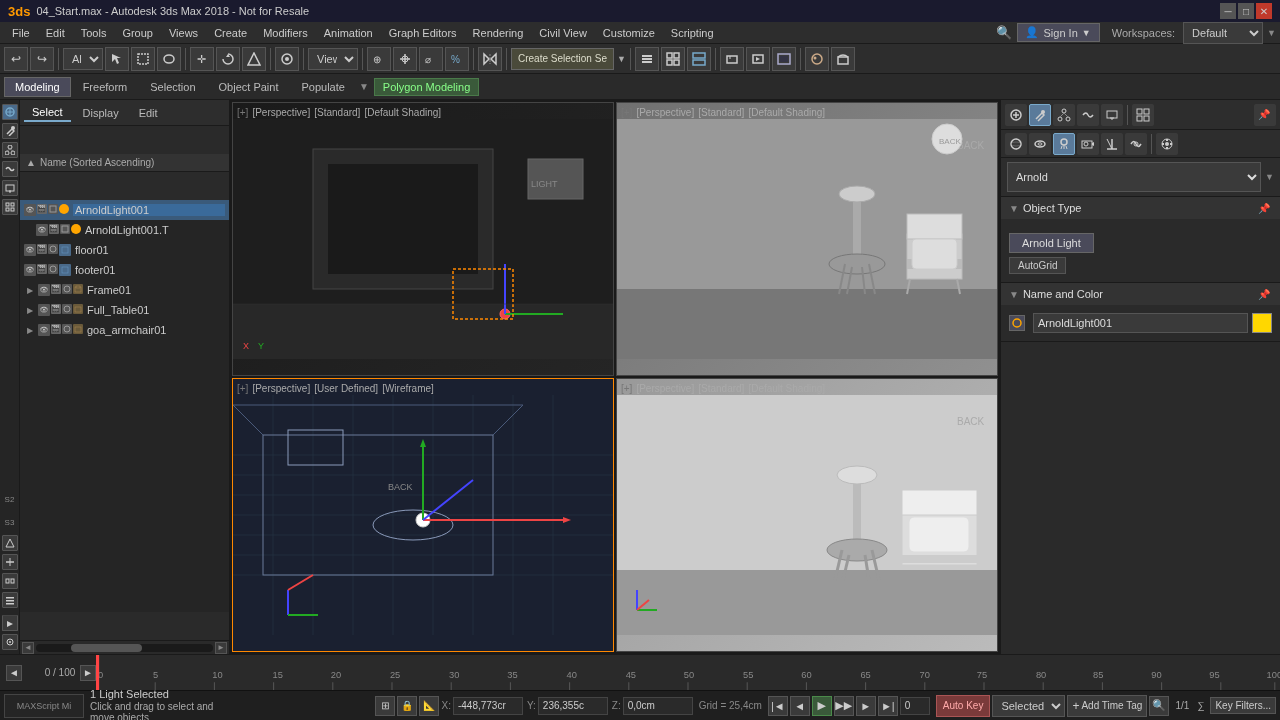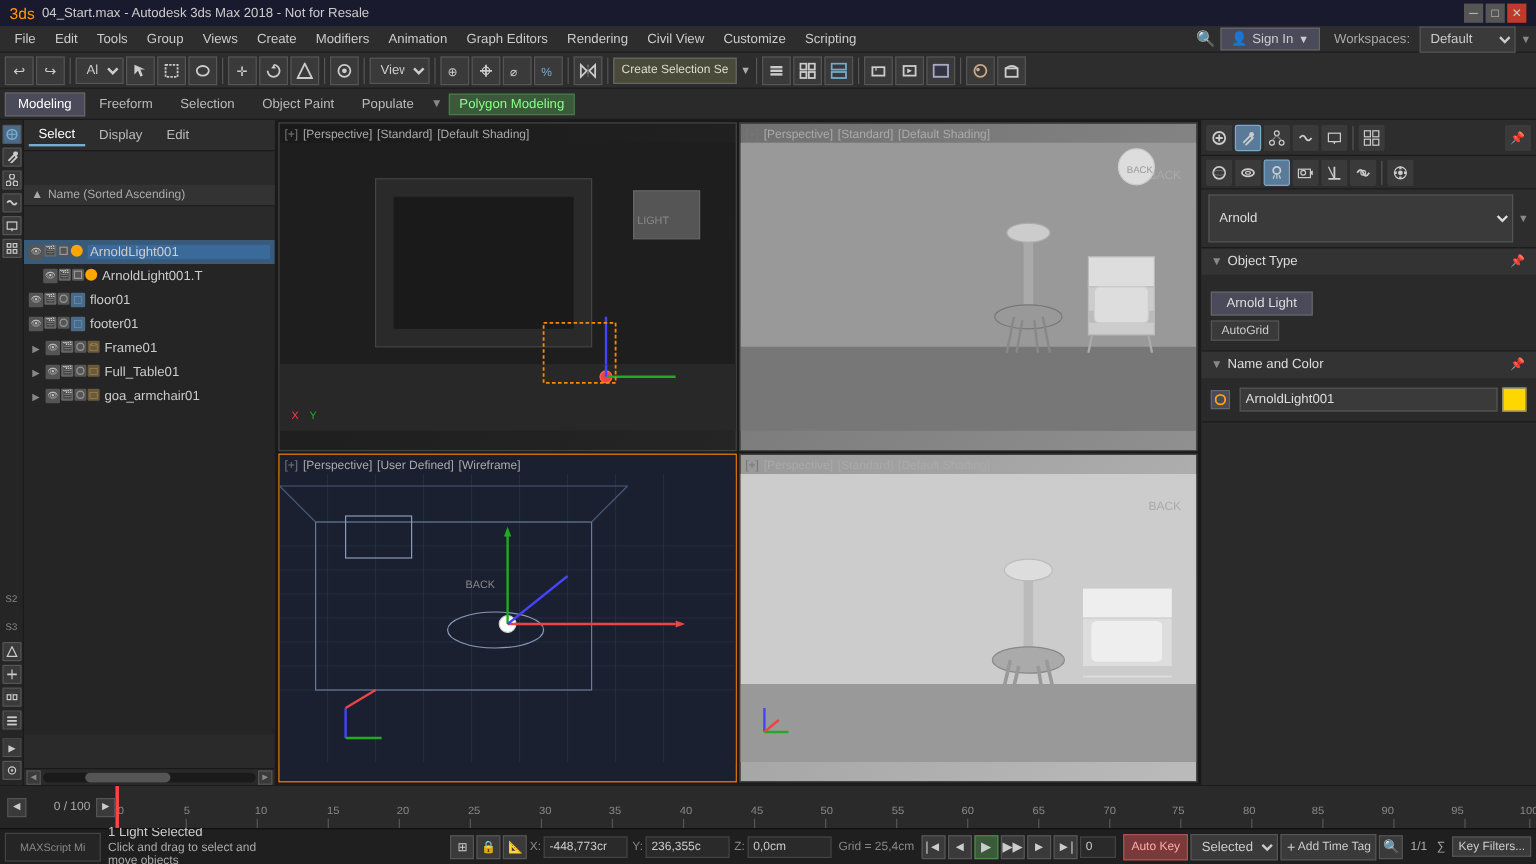--- a/index.html
+++ b/index.html
@@ -69,21 +69,21 @@
     
     #right-panel { width: 280px; background: #2a2a2a; border-left: 1px solid #1a1a1a; display: flex; flex-direction: column; }
     #right-top-icons { height: 30px; background: #2d2d2d; display: flex; align-items: center; padding: 0 4px; gap: 2px; border-bottom: 1px solid #1a1a1a; }
     .right-icon-btn { width: 22px; height: 22px; background: #3a3a3a; border: 1px solid transparent; color: #ccc; cursor: pointer; display: flex; align-items: center; justify-content: center; font-size: 11px; border-radius: 2px; }
     .right-icon-btn.active { background: #5a7a9a; border-color: #7aaacc; }
     .right-separator { width: 1px; height: 20px; background: #555; margin: 0 2px; }
 
     #right-second-row { height: 28px; background: #2d2d2d; display: flex; align-items: center; padding: 0 4px; gap: 2px; border-bottom: 1px solid #1a1a1a; }
 
     
-    .arnold-select { flex: 1; height: 40px; background: #3a3a3a; border: 1px solid #555; color: #ddd; font-size: 11px; padding: 0 4px; }
+    .arnold-select { flex: 1; height: 30px; background: #3a3a3a; border: 1px solid #555; color: #ddd; font-size: 11px; padding: 0 4px; }
 
     
     #props-panel { flex: 1; overflow-y: auto; }
     .prop-section { border-bottom: 1px solid #1a1a1a; }
     .prop-section-header { display: flex; align-items: center; padding: 4px 8px; background: #333; cursor: pointer; gap: 4px; }
     .prop-toggle { color: #888; font-size: 10px; }
     .prop-title { color: #ddd; font-size: 11px; font-weight: normal; }
     .prop-content { padding: 6px 8px; background: #2a2a2a; }
     .prop-row { display: flex; align-items: center; padding: 2px 0; gap: 4px; }
     .autogrid-btn { background: #3a3a3a; border: 1px solid #555; color: #ccc; font-size: 10px; padding: 2px 8px; cursor: pointer; }
@@ -131,21 +131,21 @@
 
     
     .timeline-ruler { flex: 1; height: 100%; background: #2a2a2a; position: relative; overflow: hidden; }
 
   </style>
 </head>
 <body>
 
 <div id="titlebar">
   <div id="titlebar-left">
-    <span style="color:#f90;font-weight:normal;font-size:13px;">3ds</span>
+    <span style="color:#f90;font-weight:bold;font-size:13px;">3ds</span>
     <span>04_Start.max - Autodesk 3ds Max 2018 - Not for Resale</span>
   </div>
   <div id="titlebar-right">
     <button class="titlebar-btn">─</button>
     <button class="titlebar-btn">□</button>
     <button class="titlebar-btn close">✕</button>
   </div>
 </div>
 
 <div id="menubar">

